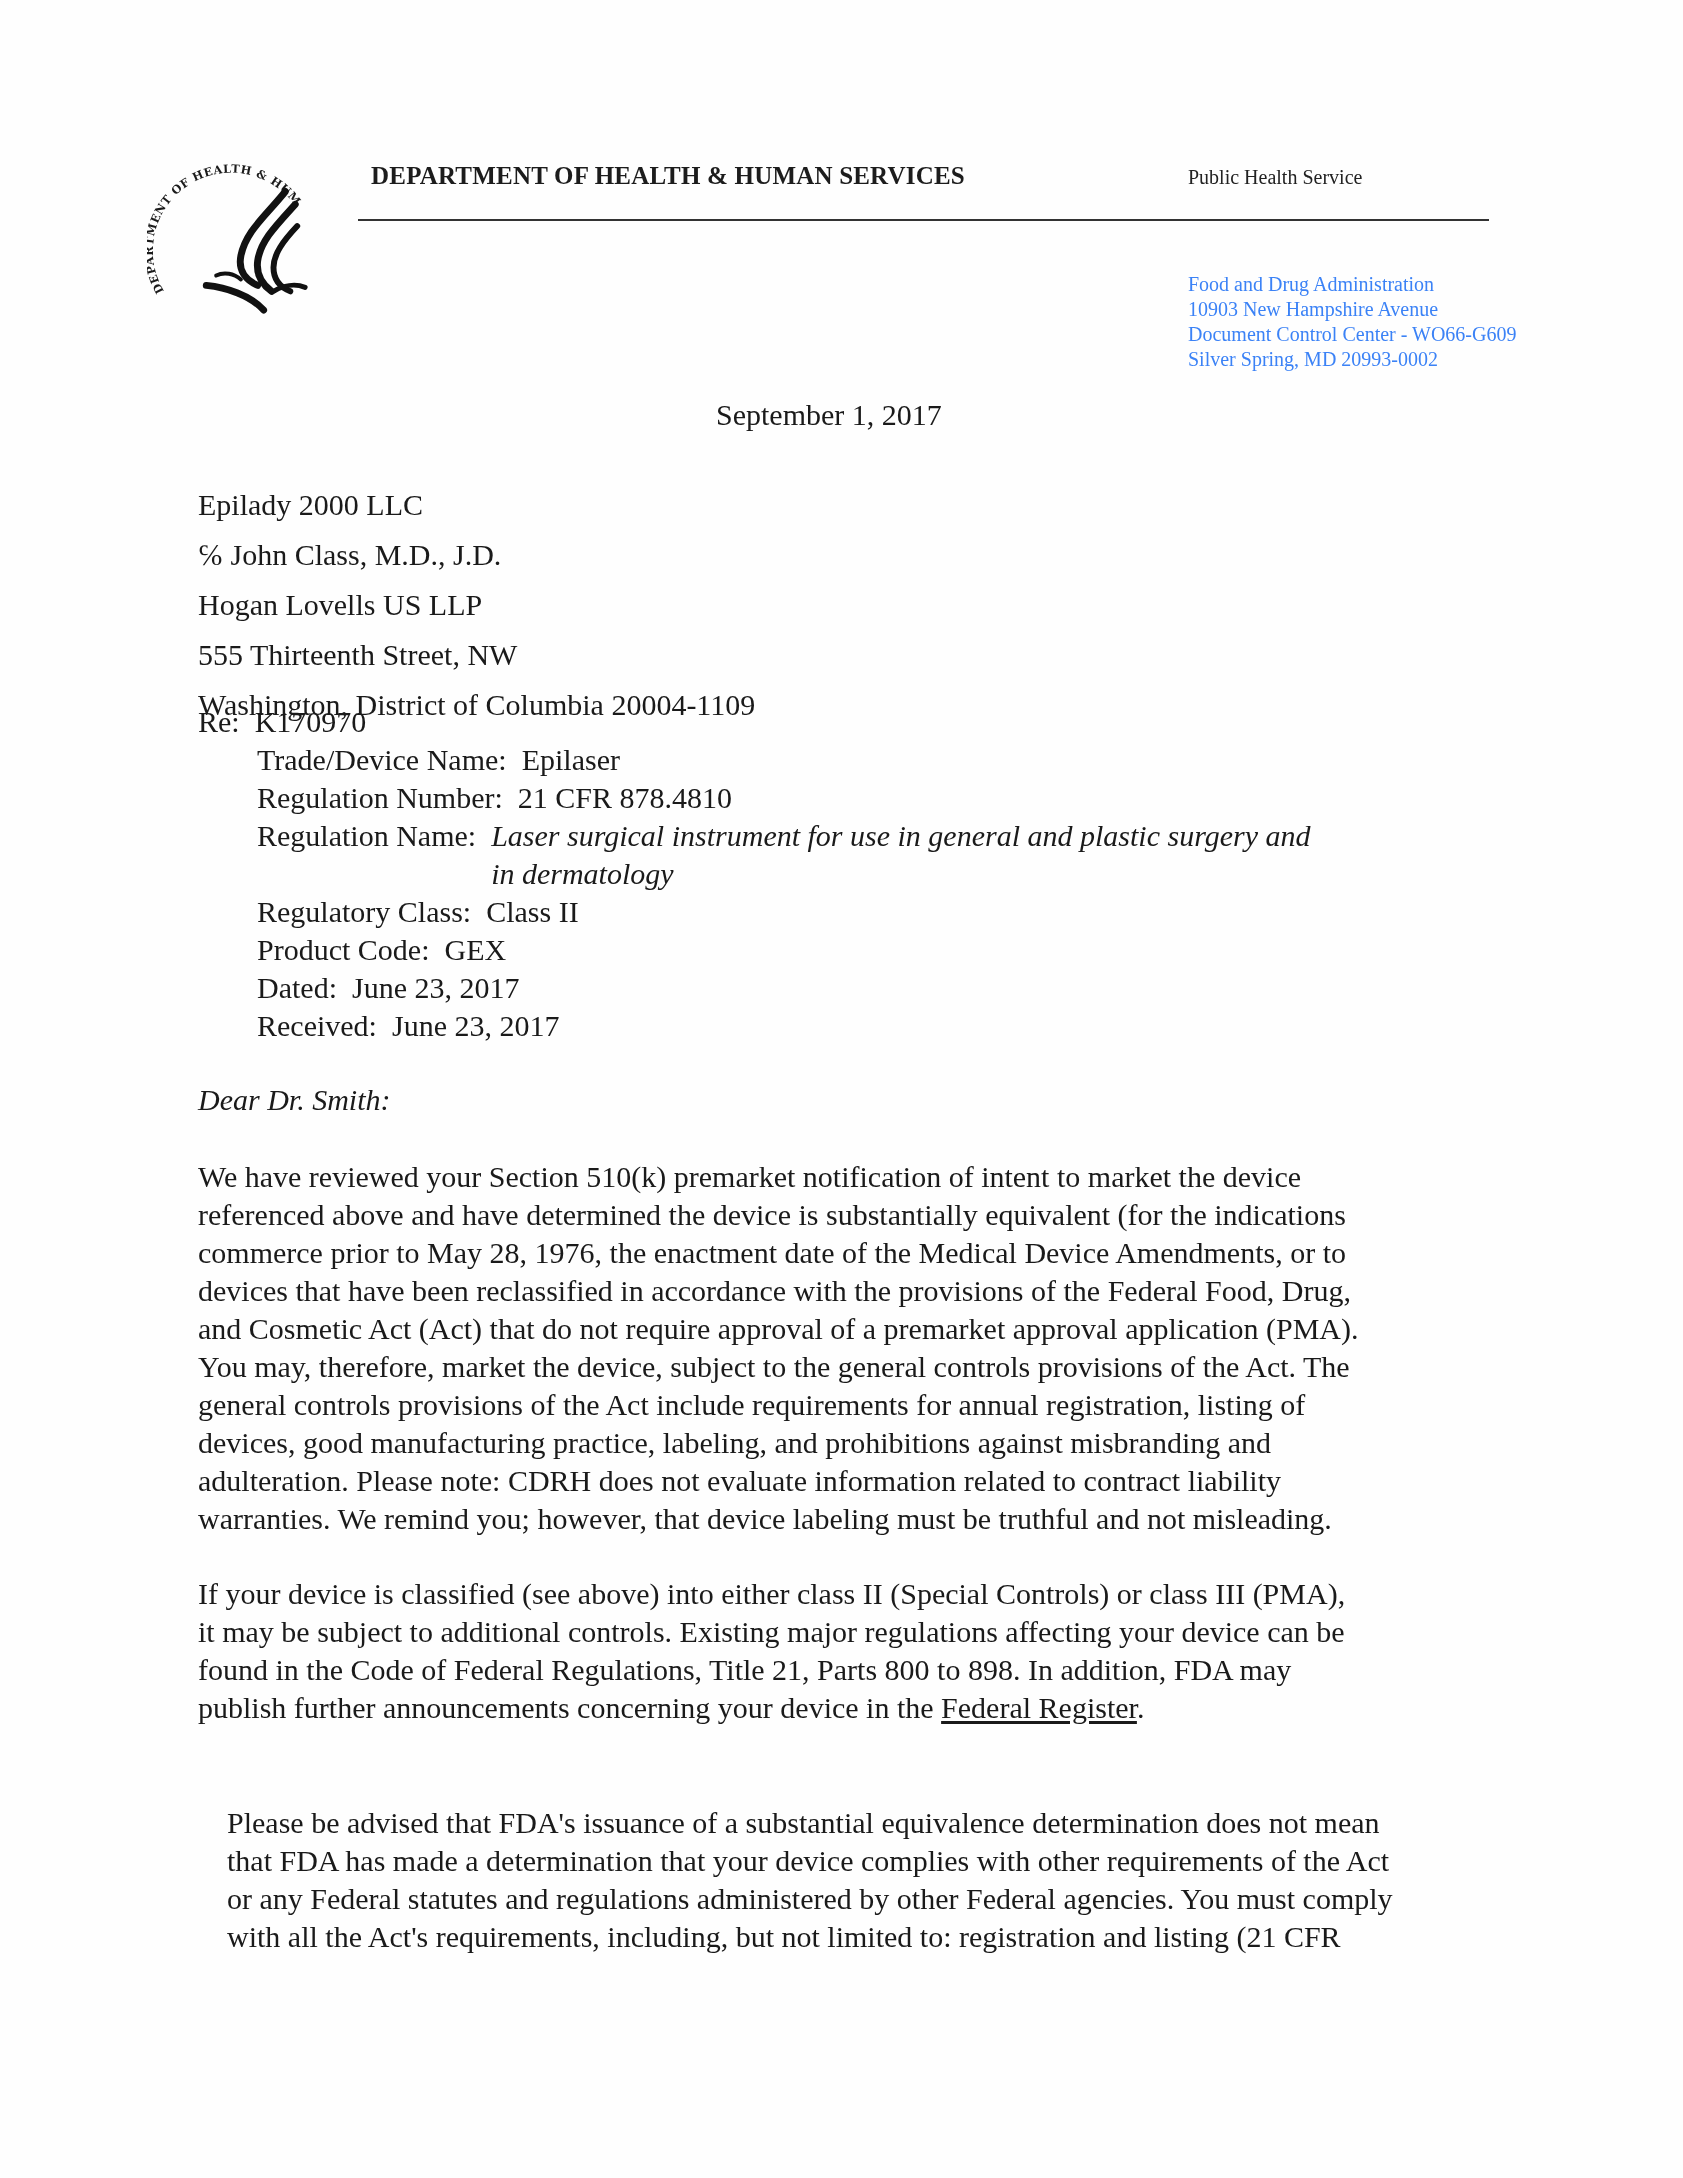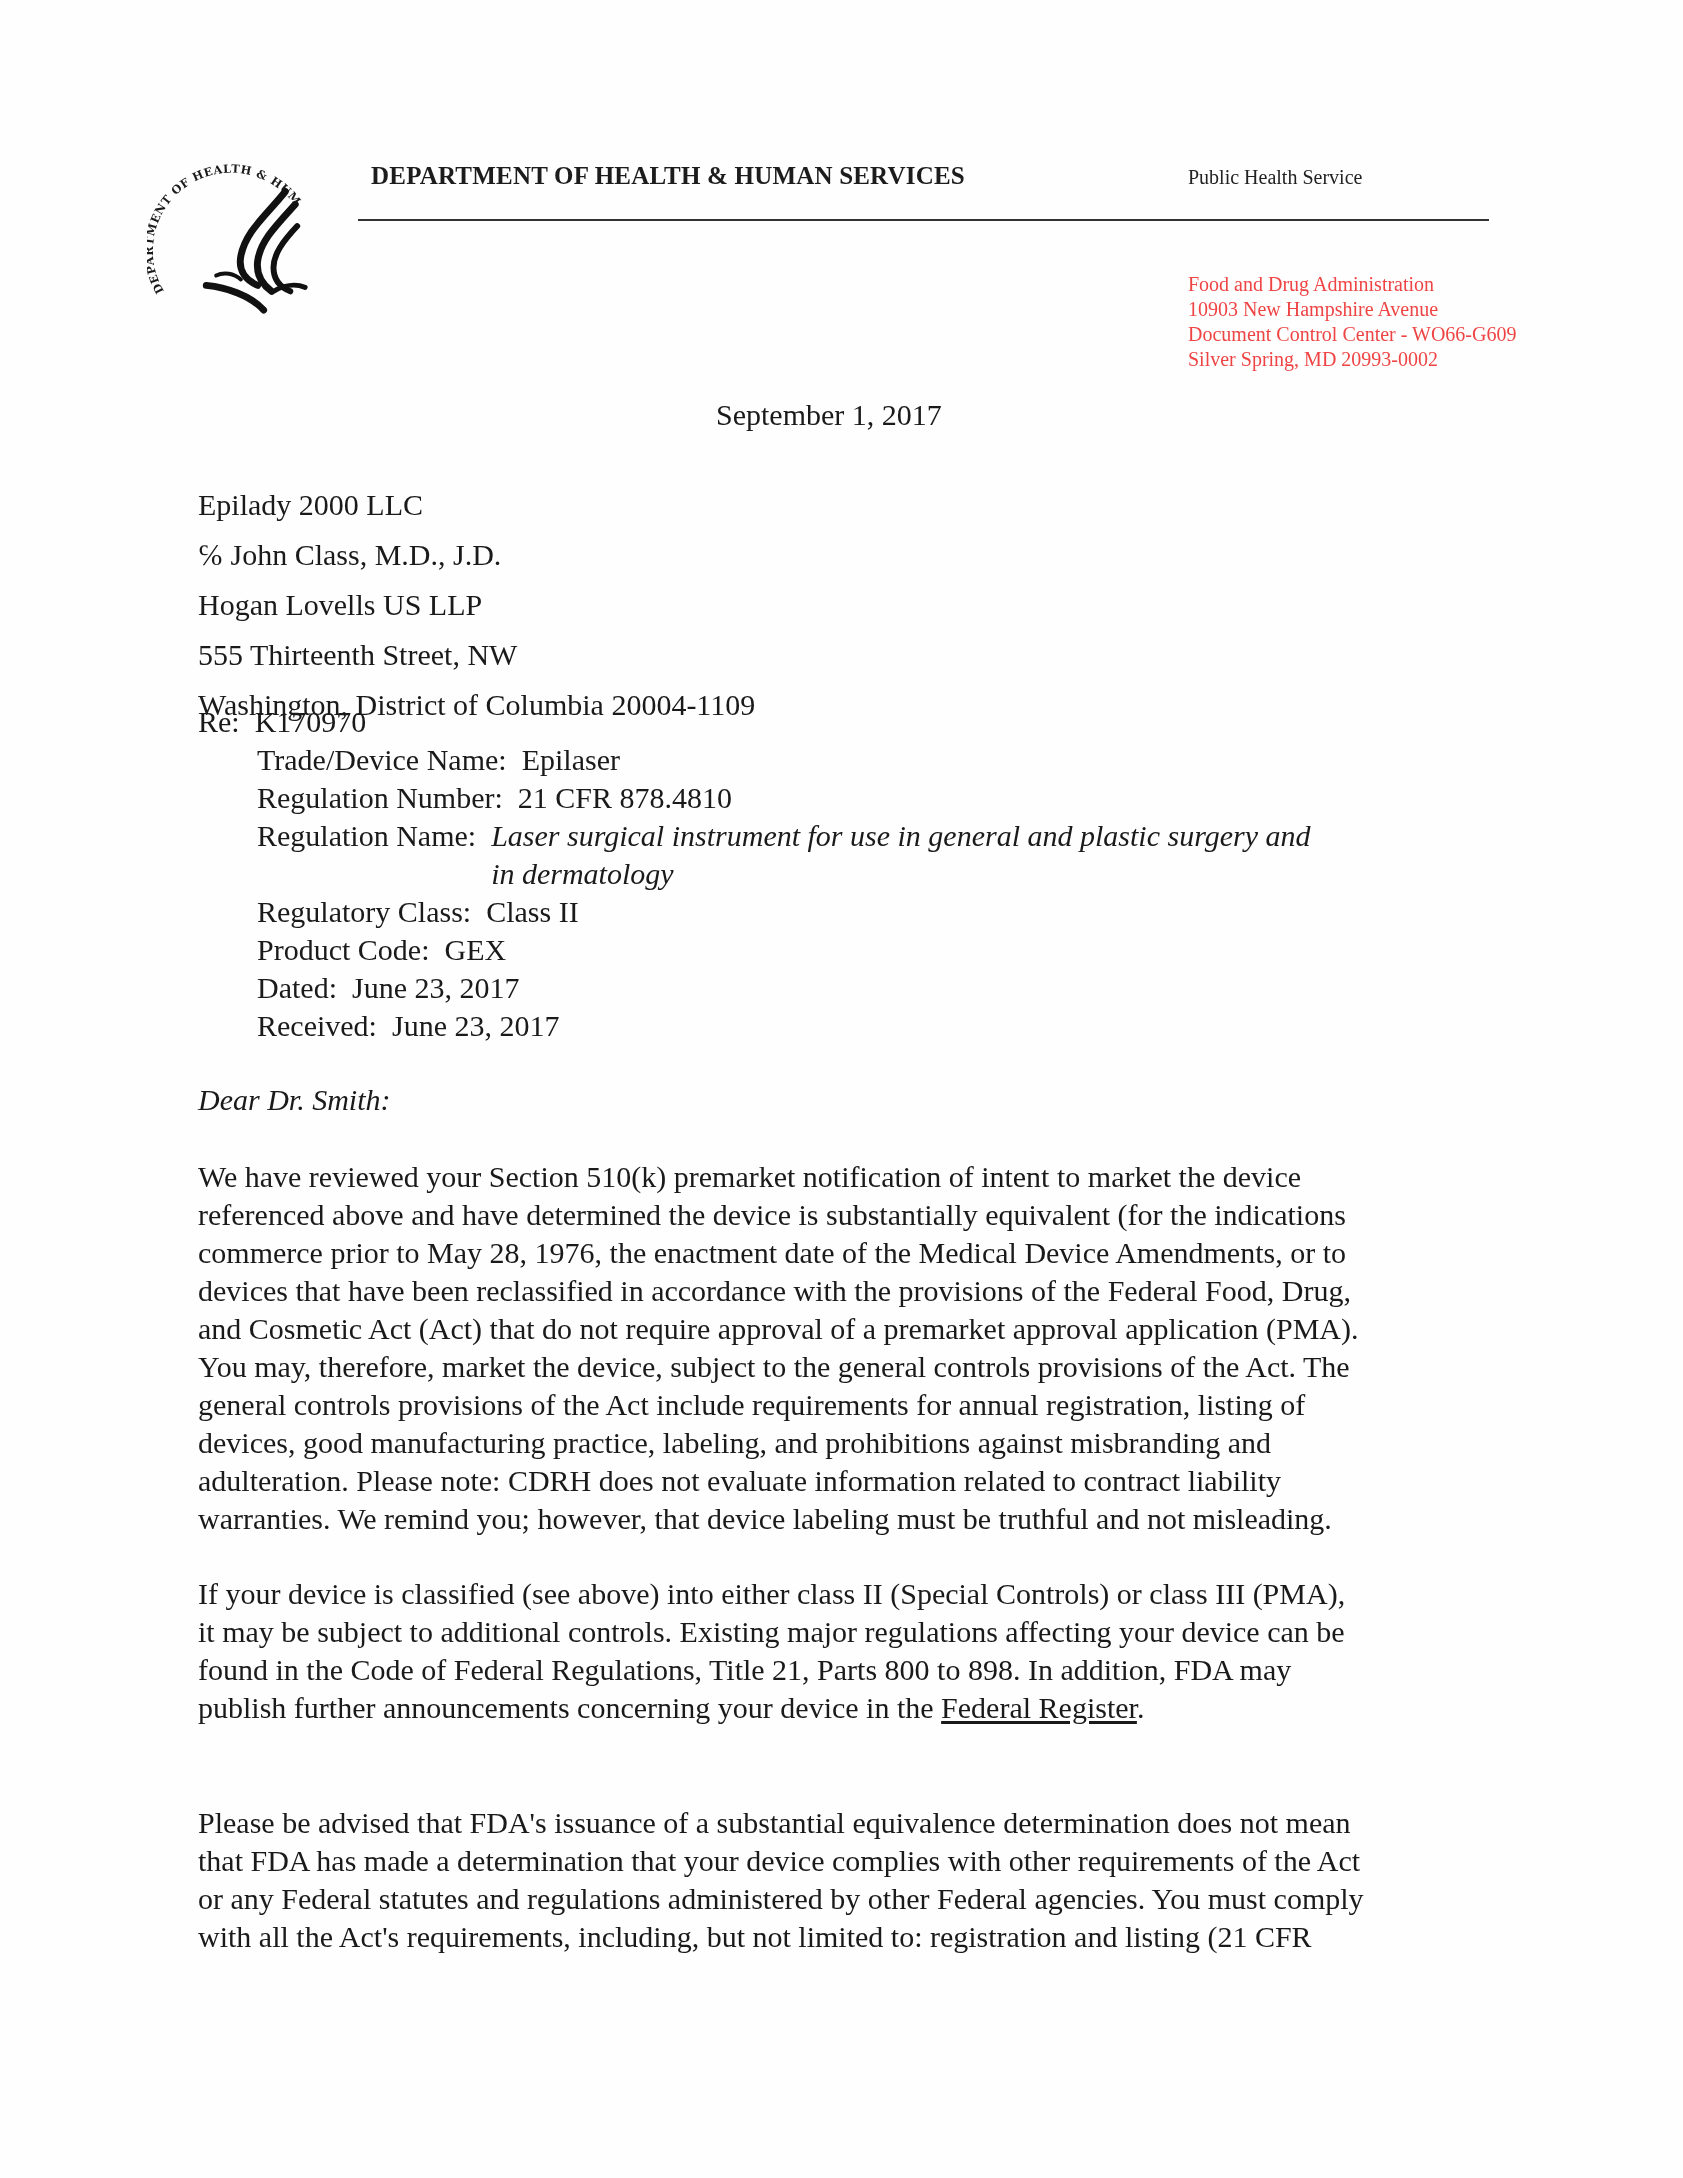--- a/index.html
+++ b/index.html
@@ -10,42 +10,42 @@
   
   .seal { position: absolute; left: 147px; top: 147px; width: 168px; height: 173px; }
   .seal svg { width: 100%; height: 100%; }
 
   
   .dept-title { position: absolute; left: 371px; top: 162px; font-size: 25px; font-weight: bold;
                 letter-spacing: 0.2px; color: #1c1c1c; white-space: nowrap; }
   .phs { position: absolute; left: 1188px; top: 166px; font-size: 20px; color: #222; white-space: nowrap; }
   .rule { position: absolute; left: 358px; top: 219px; width: 1131px; height: 2px; background: #333; }
 
-  .fda-block { position: absolute; left: 1188px; top: 272px; font-size: 20px; line-height: 25px; color: #ef4444; }
+  .fda-block { position: absolute; left: 1188px; top: 272px; font-size: 20px; line-height: 25px; color: #3b82f6; }
   .fda-block div { white-space: nowrap; }
 
   
   .date { position: absolute; left: 716px; top: 398px; font-size: 30px; white-space: nowrap; }
 
   .addr { position: absolute; left: 198px; top: 474px; font-size: 30px; line-height: 38px; }
   .addr div { white-space: nowrap; margin-top: 12px; }
 
   .re { position: absolute; left: 198px; top: 703px; font-size: 30px; line-height: 38px; }
   .re .row { white-space: nowrap; }
   .re .indent { padding-left: 59px; }
   .re .reg-name { display: flex; padding-left: 59px; }
   .re .reg-name .val { display: inline-block; font-style: italic; }
 
   .salutation { position: absolute; left: 198px; top: 1083px; font-size: 30px; white-space: nowrap; font-style: italic; }
 
   .para { position: absolute; left: 198px; width: 1317px; font-size: 30px; line-height: 38px; }
   .para div { white-space: nowrap; }
   .p1 { top: 1158px; }
   .p2 { top: 1575px; }
-  .p3 { top: 1804px; }
+  .p3 { top: 1804px; margin-left: 29px; }
   .link { text-decoration: underline; text-underline-offset: 3px; color: #1a1a1a; cursor: pointer; }
 </style>
 </head>
 <body>
 
 <div class="page">
 
   <div class="seal">
     <svg viewBox="0 0 170 175" xmlns="http://www.w3.org/2000/svg">
       <defs>

